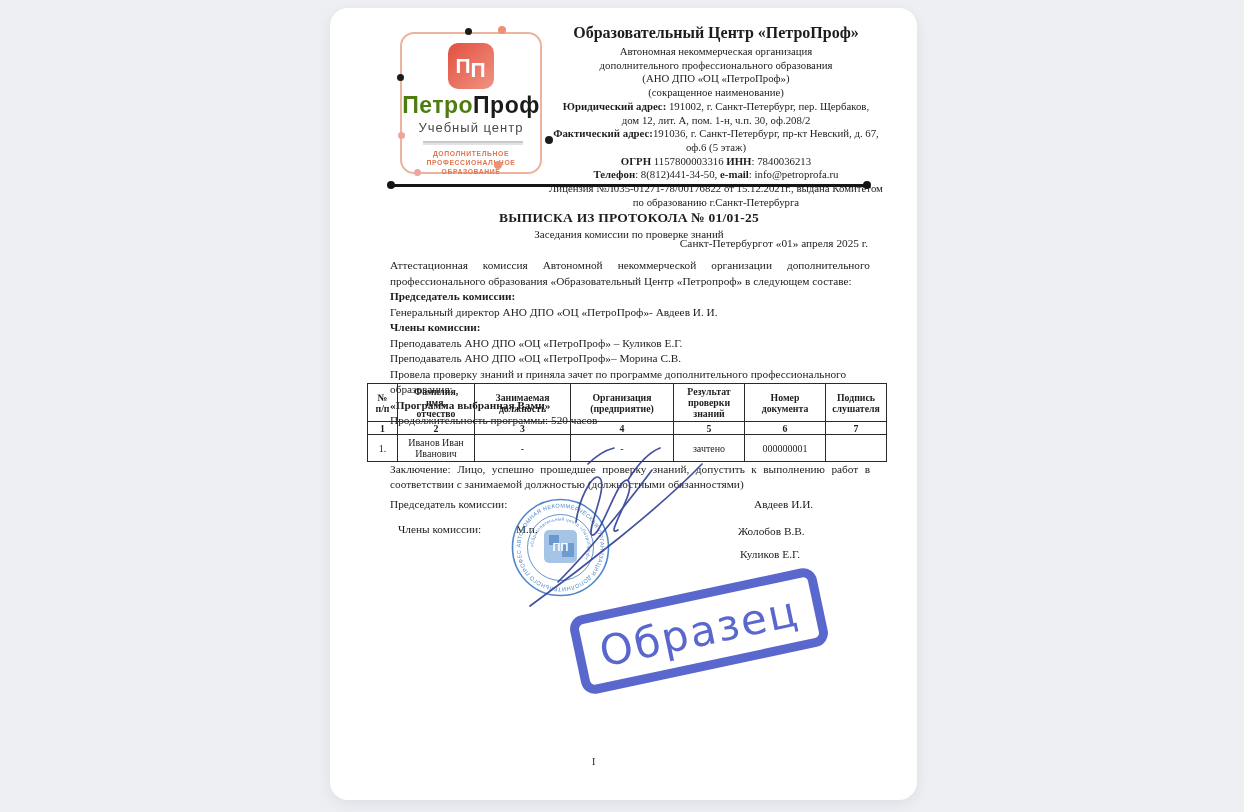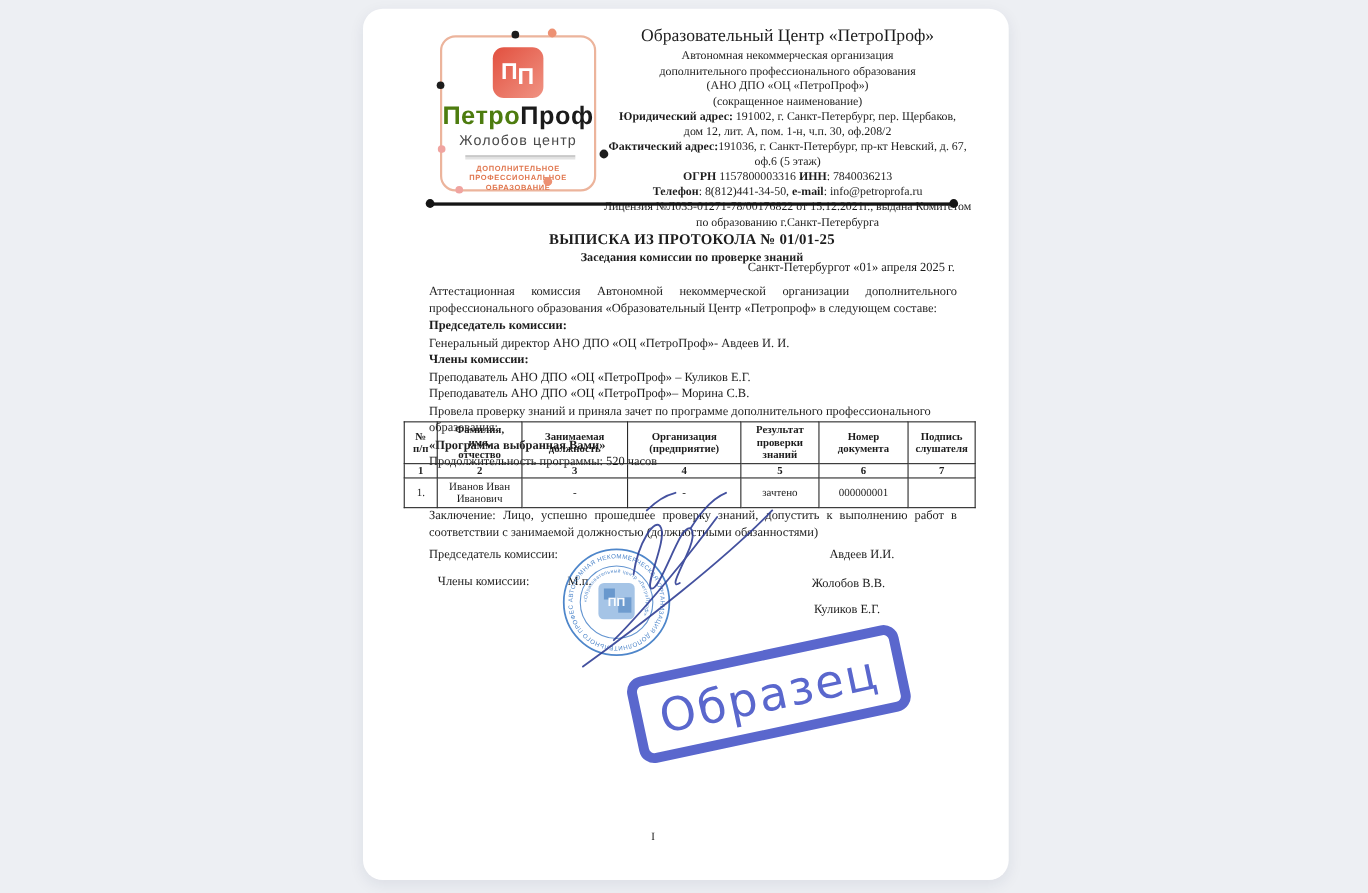--- a/index.html
+++ b/index.html
@@ -16,32 +16,32 @@
   .logo-name { position:absolute; top:58px; width:100%; font-size:23px; font-weight:bold; letter-spacing:.5px; }
   .logo-name .p1 { color:#4d7c0f;text-align:center; }
   .logo-name .p2 { color:#1b1b1b; }
   .logo-sub { position:absolute; top:86px; width:100%; font-size:13px; color:#4a4a4a; letter-spacing:1px; }
   .logo-rule { position:absolute; top:107px; left:21px; width:100px; height:2px; background:#c9c9c9; box-shadow:0 2px 0 #e3e3e3; }
   .logo-tag { position:absolute; top:115px; width:100%; font-size:6.8px; font-weight:bold; color:#e0764e; letter-spacing:.6px; white-space:pre-line; line-height:9px; }
   .dot { position:absolute; border-radius:50%; }
 
   
   .org-block { position:absolute; left:208px; top:16px; width:356px; text-align:center; }
-  .org-name { font-size:16px; font-weight:normal; margin-bottom:3px; }
+  .org-name { font-size:16px; font-weight:bold; margin-bottom:3px; }
   .org-lines { font-size:10.8px; line-height:13.7px; }
   .b { font-weight:bold; }
 
   .rule { position:absolute; left:60px; top:176px; width:478px; height:3px; background:#151515; }
   .rule::before, .rule::after { content:""; position:absolute; top:-3px; width:8px; height:8px; border-radius:50%; background:#151515; }
   .rule::before { left:-3px; } .rule::after { right:-3px; }
 
   
   .title-block { position:absolute; left:60px; top:190px; width:478px; text-align:center; }
   .doc-title { font-size:13.5px; font-weight:bold; letter-spacing:.2px;margin-top:12px; }
-  .doc-subtitle { font-size:11px; font-weight:bold; margin-top:2px; }
+  .doc-subtitle { font-size:11px; font-weight:normal; margin-top:2px; }
   .place-row { position:absolute; left:60px; top:229px; width:478px; display:flex; justify-content:flex-end; font-size:11.3px; }
 
   
   .body-block { position:absolute; left:60px; top:250px; width:480px; font-size:11.3px; line-height:15.5px; }
   .bline.just { text-align:justify;font-family:Liberation Serif, serif; }
 
   
   .tbl { position:absolute; left:37px; top:375px; border-collapse:collapse; table-layout:fixed; font-size:9.8px; line-height:11px; text-align:center; }
   .tbl td { border:1px solid #2a2a2a; white-space:pre-line; vertical-align:middle; padding:2px 1px; }
   .tbl .hdr td { font-weight:bold; height:38px; }
@@ -64,21 +64,21 @@
 
 <div class="card">
 
   <div class="logo-box">
     <div class="logo-icon">
       <span>П</span><span>П</span>
     </div>
     <div class="logo-name">
       <span class="p1">Петро</span><span class="p2">Проф</span>
     </div>
-    <div class="logo-sub">Жолобов центр</div>
+    <div class="logo-sub">Учебный центр</div>
     <div class="logo-rule"></div>
     <div class="logo-tag">ДОПОЛНИТЕЛЬНОЕ
 ПРОФЕССИОНАЛЬНОЕ ОБРАЗОВАНИЕ</div>
     <div class="dot" style="left:63px;top:-6px;width:7px;height:7px;background:#1c1c1c;"></div>
     <div class="dot" style="left:96px;top:-8px;width:8px;height:8px;background:#ed9173;"></div>
     <div class="dot" style="left:-5px;top:40px;width:7px;height:7px;background:#1c1c1c;"></div>
     <div class="dot" style="left:-4px;top:98px;width:7px;height:7px;background:#f0a4a0;"></div>
     <div class="dot" style="left:12px;top:135px;width:7px;height:7px;background:#f0a4a0;"></div>
     <div class="dot" style="left:143px;top:102px;width:8px;height:8px;background:#1c1c1c;"></div>
     <div class="dot" style="left:92px;top:127px;width:8px;height:8px;background:#ed9173;"></div>

